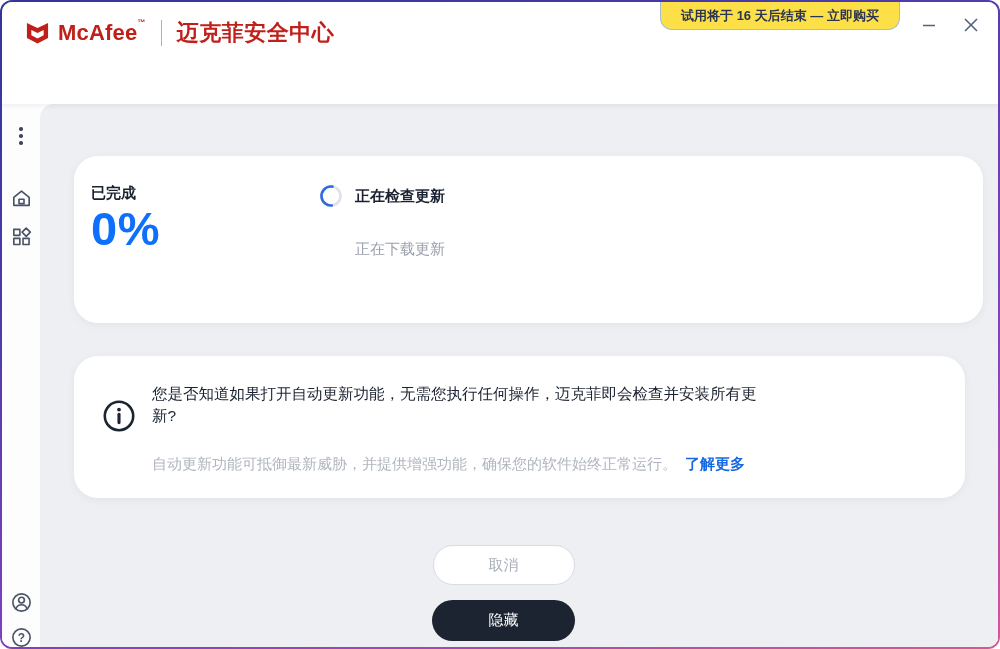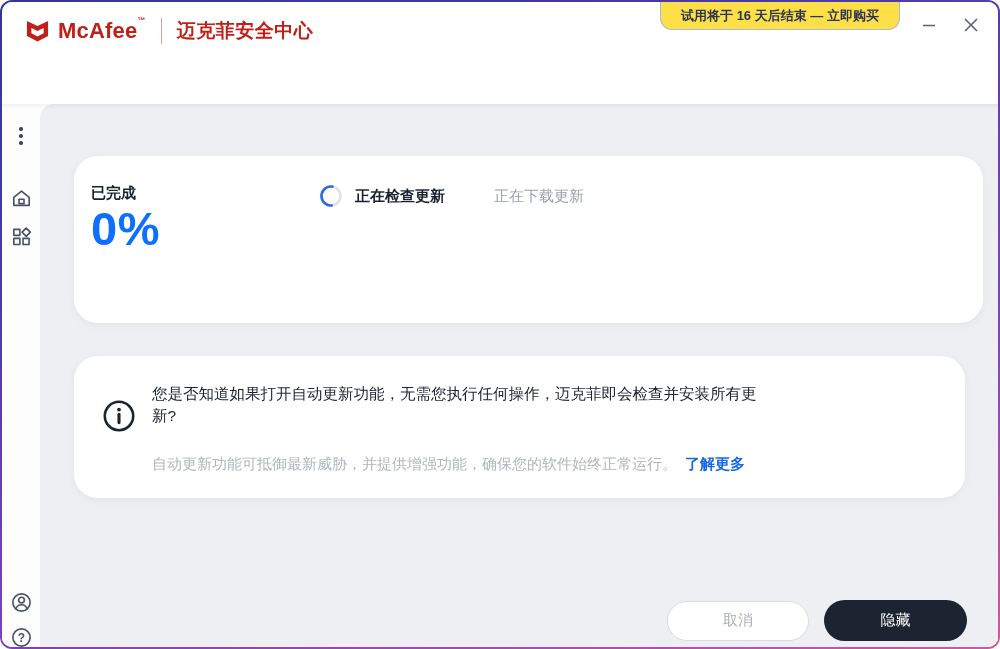--- a/index.html
+++ b/index.html
@@ -16,21 +16,21 @@
   
   .header {
     flex: 0 0 102px; background: #ffffff; position: relative; z-index: 2;
     box-shadow: 0 2px 5px rgba(25,35,65,0.07);
   }
   .brand-row { display: flex; align-items: center; padding: 16px 0 0 22px; }
   .brand-logo { display: flex; align-items: center; }
   .brand-name { color: #c0201a; font-size: 22px; font-weight: bold; margin-left: 7px; letter-spacing: 0.2px; }
   .brand-tm { color: #c0201a; font-size: 8px; font-weight: bold; vertical-align: top; position: relative; top: -2px; }
   .brand-divider { width: 1px; height: 26px; background: #d9a09a; margin: 0 15px; }
-  .product-title { color: #c0201a; font-size: 19px; font-weight: bold; letter-spacing: 0.5px; }
+  .product-title { color: #c0201a; font-size: 22px; font-weight: bold; letter-spacing: 0.5px; }
   .trial-pill {
     position: absolute; left: 658px; top: 0; width: 240px; height: 28px;
     border: 1px solid #a9bcd8; border-top: none; border-radius: 0 0 12px 12px;
     background: #fde047; display: flex; align-items: center; justify-content: center;
     font-size: 13px; font-weight: bold; color: #2b3550; cursor: pointer;
   }
   .win-controls { position: absolute; right: 14px; top: 10px; display: flex; gap: 16px; }
   .win-btn { width: 26px; height: 26px; display: flex; align-items: center; justify-content: center; cursor: pointer; }
   
   .app-body { flex: 1; display: flex; background: #ffffff; min-height: 0; }
@@ -49,37 +49,37 @@
     display: flex; flex-direction: column; min-height: 0;
   }
   
   .card {
     background: #ffffff; border-radius: 24px; box-shadow: 0 2px 10px rgba(25,35,65,0.05);
   }
   .progress-card { margin: 52px 15px 0 34px; height: 167px; display: flex; padding: 24px 28px 24px 17px; }
   .pc-left { flex: 0 0 228px; padding-top: 4px; }
   .completed-label { font-size: 15px; font-weight: bold; color: #1a2230; }
   .percent-value { font-size: 47px; font-weight: 800; color: #0e6ffc; line-height: 1.1; letter-spacing: 0.5px; }
-  .steps { display: flex; flex-direction: row; gap: 13px; padding-top: 4px; }
+  .steps { display: flex; flex-direction: column; gap: 29px; padding-top: 4px; }
   .step { display: flex; align-items: center; height: 24px; }
   .step-spinner { width: 24px; height: 24px; margin-right: 12px; }
   .step-label-active { font-size: 15px; font-weight: bold; color: #1a2230; }
   .step-pending { padding-left: 36px; }
   .step-label-pending { font-size: 15px; color: #9aa0ab; }
   
   .info-card { margin: 33px 33px 0 34px; min-height: 123px; display: flex; padding: 25px 30px 24px 28px; }
   .info-icon-wrap { flex: 0 0 34px; margin-right: 16px; padding-top: 18px; }
   .info-text { padding-top: 2px; }
   .info-question { font-size: 15.5px; font-weight: normal; color: #1a2230; line-height: 1.45; max-width: 612px; }
   .info-desc-row { margin-top: 25px; font-size: 15px; line-height: 1.4; }
   .info-desc { color: #b0b5bf; }
   .learn-more { color: #1668e3; font-weight: bold; margin-left: 8px; text-decoration: none; cursor: pointer; }
   
   .footer { margin-top: auto; display: flex; justify-content: flex-end; align-items: center;
-    gap: 15px; padding: 0 31px 6px 0; }
+    gap: 15px; padding: 0 31px 6px 0; flex-direction: column; }
   .btn { border-radius: 21px; font-size: 15px; display: flex; align-items: center;
     justify-content: center; cursor: pointer; font-family: inherit; }
   .btn-cancel { width: 142px; height: 40px; background: #ffffff; border: 1px solid #d8dce3; color: #a9aeb8; }
   .btn-hide { width: 143px; height: 41px; background: #1b2430; border: none; color: #ffffff; font-weight: 400; }
 </style>
 </head>
 <body>
 
 <div class="frame">
   <div class="window">

